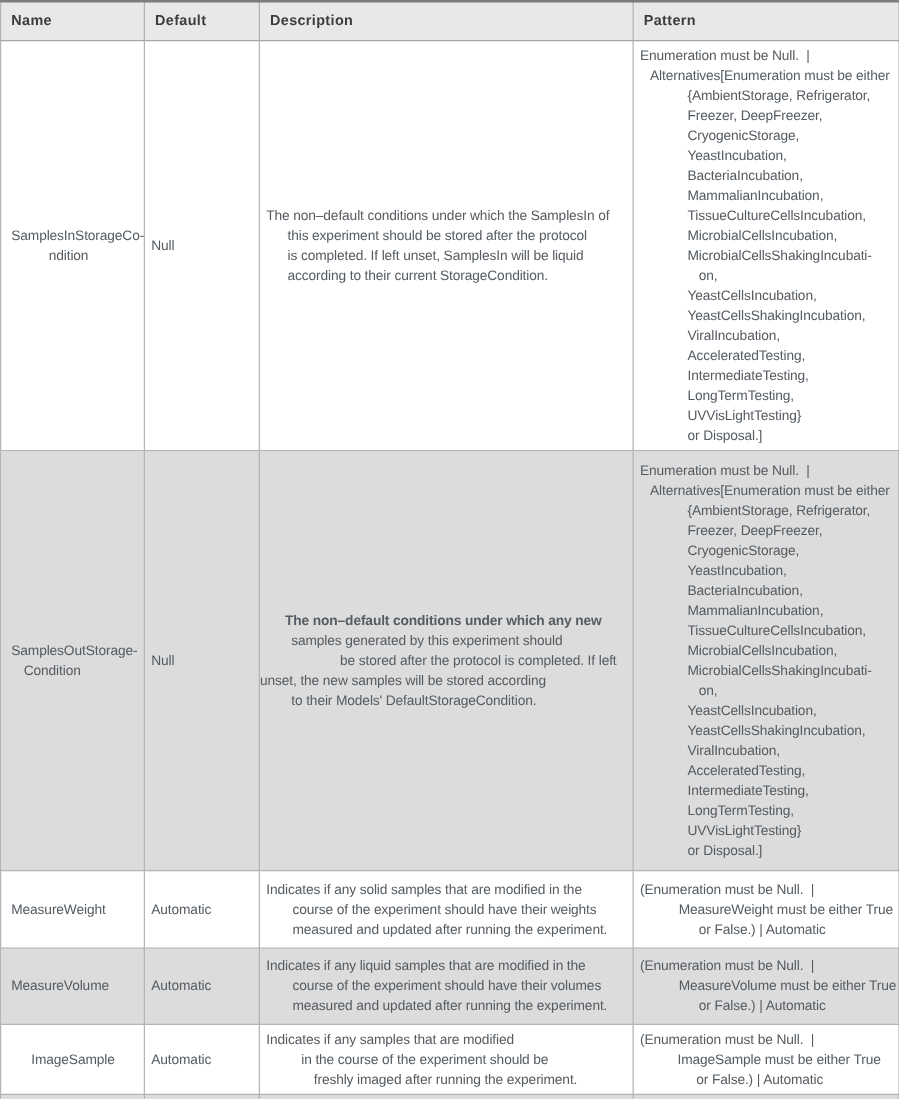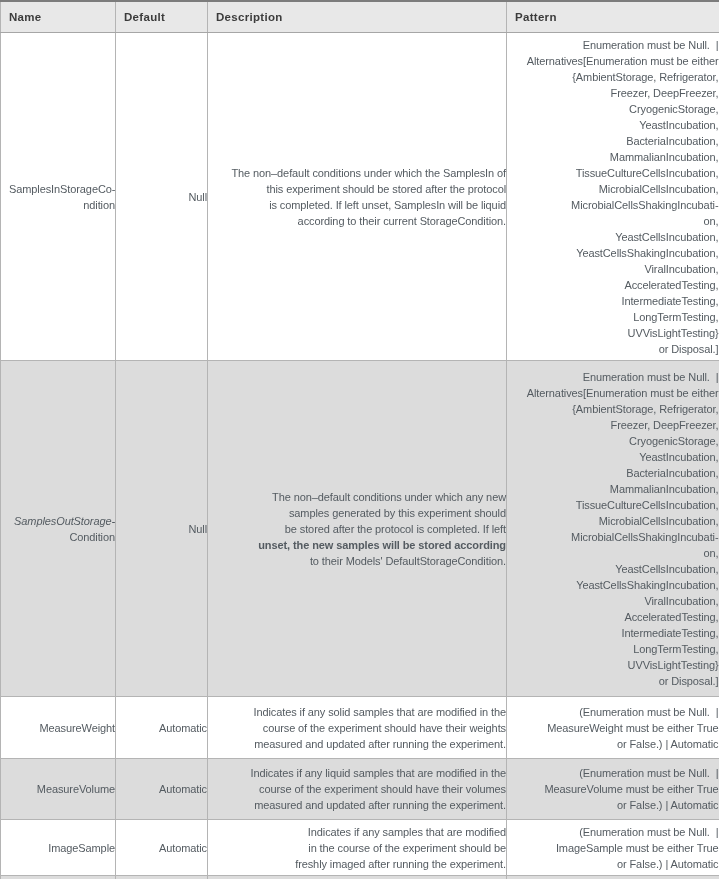--- a/index.html
+++ b/index.html
@@ -11,21 +11,20 @@
     width: 719px;
     border-left: 1px solid #8c8c8c;
     border-right: 2px solid #0f172a;
     border-top: 2px solid #7c7c7c;
     border-bottom: none;
   }
   table.doc-table th,
   table.doc-table td {
     border: 1px solid #b4b4b4;
     overflow: visible;
-    text-align: right;
   }
   table.doc-table th {
     background: #e8e8e8;
     color: #3c3c3c;
     font-size: 11.5px;
     font-weight: bold;
     letter-spacing: 0.3px;
     text-align: left;
     vertical-align: middle;
     height: 30px;
@@ -99,31 +98,31 @@
           <div class="ln" style="margin-left: 43px;">ViralIncubation,</div>
           <div class="ln" style="margin-left: 43px;">AcceleratedTesting,</div>
           <div class="ln" style="margin-left: 43px;">IntermediateTesting,</div>
           <div class="ln" style="margin-left: 43px;">LongTermTesting,</div>
           <div class="ln" style="margin-left: 43px;">UVVisLightTesting}</div>
           <div class="ln" style="margin-left: 43px;">or Disposal.]</div>
         </td>
       </tr>
       <tr class="gray" style="height: 336px;">
         <td>
-          <div class="ln" style="margin-left: 8px; font-style: italic;">SamplesOutStorage-</div>
+          <div class="ln" style="margin-left: 8px;">SamplesOutStorage-</div>
           <div class="ln" style="margin-left: 18px;">Condition</div>
         </td>
         <td>
           <div class="ln" style="margin-left: 5px;">Null</div>
         </td>
         <td>
-          <div class="ln" style="margin-left: 5px;">The non–default conditions under which any new</div>
+          <div class="ln" style="margin-left: 20px; font-weight: bold;">The non–default conditions under which any new</div>
           <div class="ln" style="margin-left: 25px;">samples generated by this experiment should</div>
           <div class="ln" style="margin-left: 25px; padding-left: 39px;">be stored after the protocol is completed. If left</div>
-          <div class="ln" style="margin-left: 25px; font-weight: bold;">unset, the new samples will be stored according</div>
+          <div class="ln" style="">unset, the new samples will be stored according</div>
           <div class="ln" style="margin-left: 25px;">to their Models' DefaultStorageCondition.</div>
         </td>
         <td class="vtop">
           <div class="ln" style="margin-left: 5px;">Enumeration must be Null.  |</div>
           <div class="ln" style="margin-left: 13px;">Alternatives[Enumeration must be either</div>
           <div class="ln" style="margin-left: 43px;">{AmbientStorage, Refrigerator,</div>
           <div class="ln" style="margin-left: 43px;">Freezer, DeepFreezer,</div>
           <div class="ln" style="margin-left: 43px;">CryogenicStorage,</div>
           <div class="ln" style="margin-left: 43px;">YeastIncubation,</div>
           <div class="ln" style="margin-left: 43px;">BacteriaIncubation,</div>

